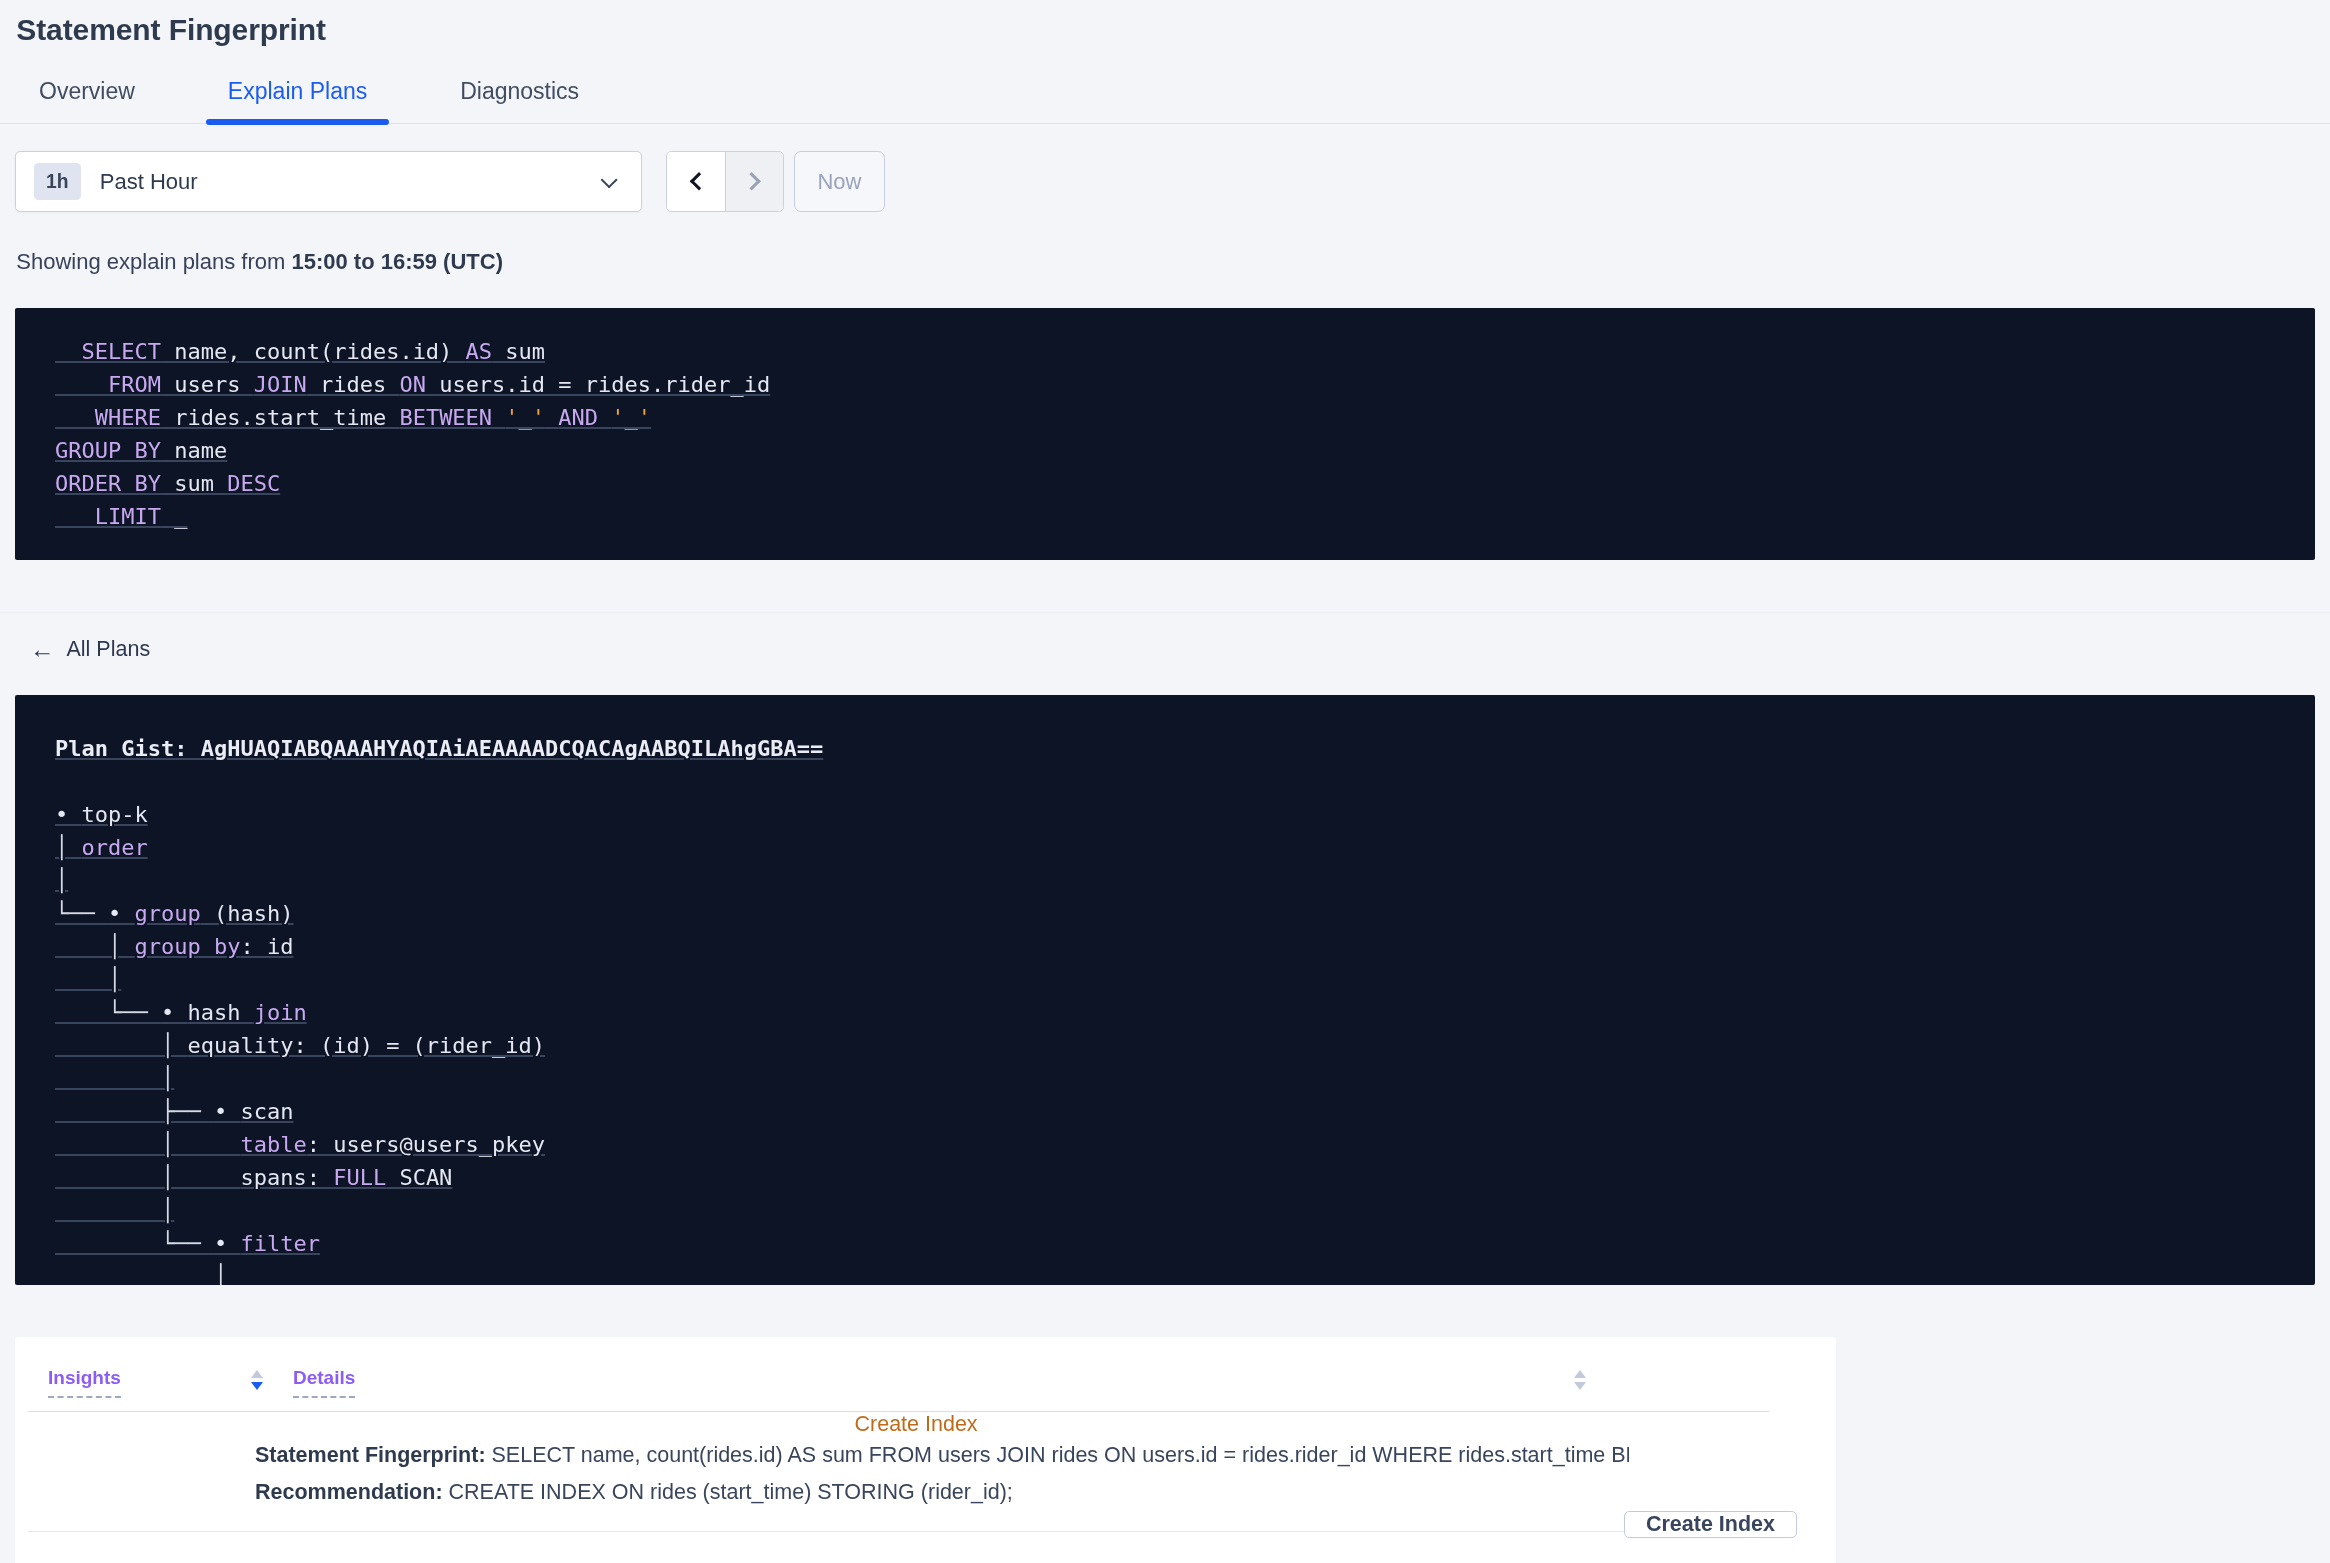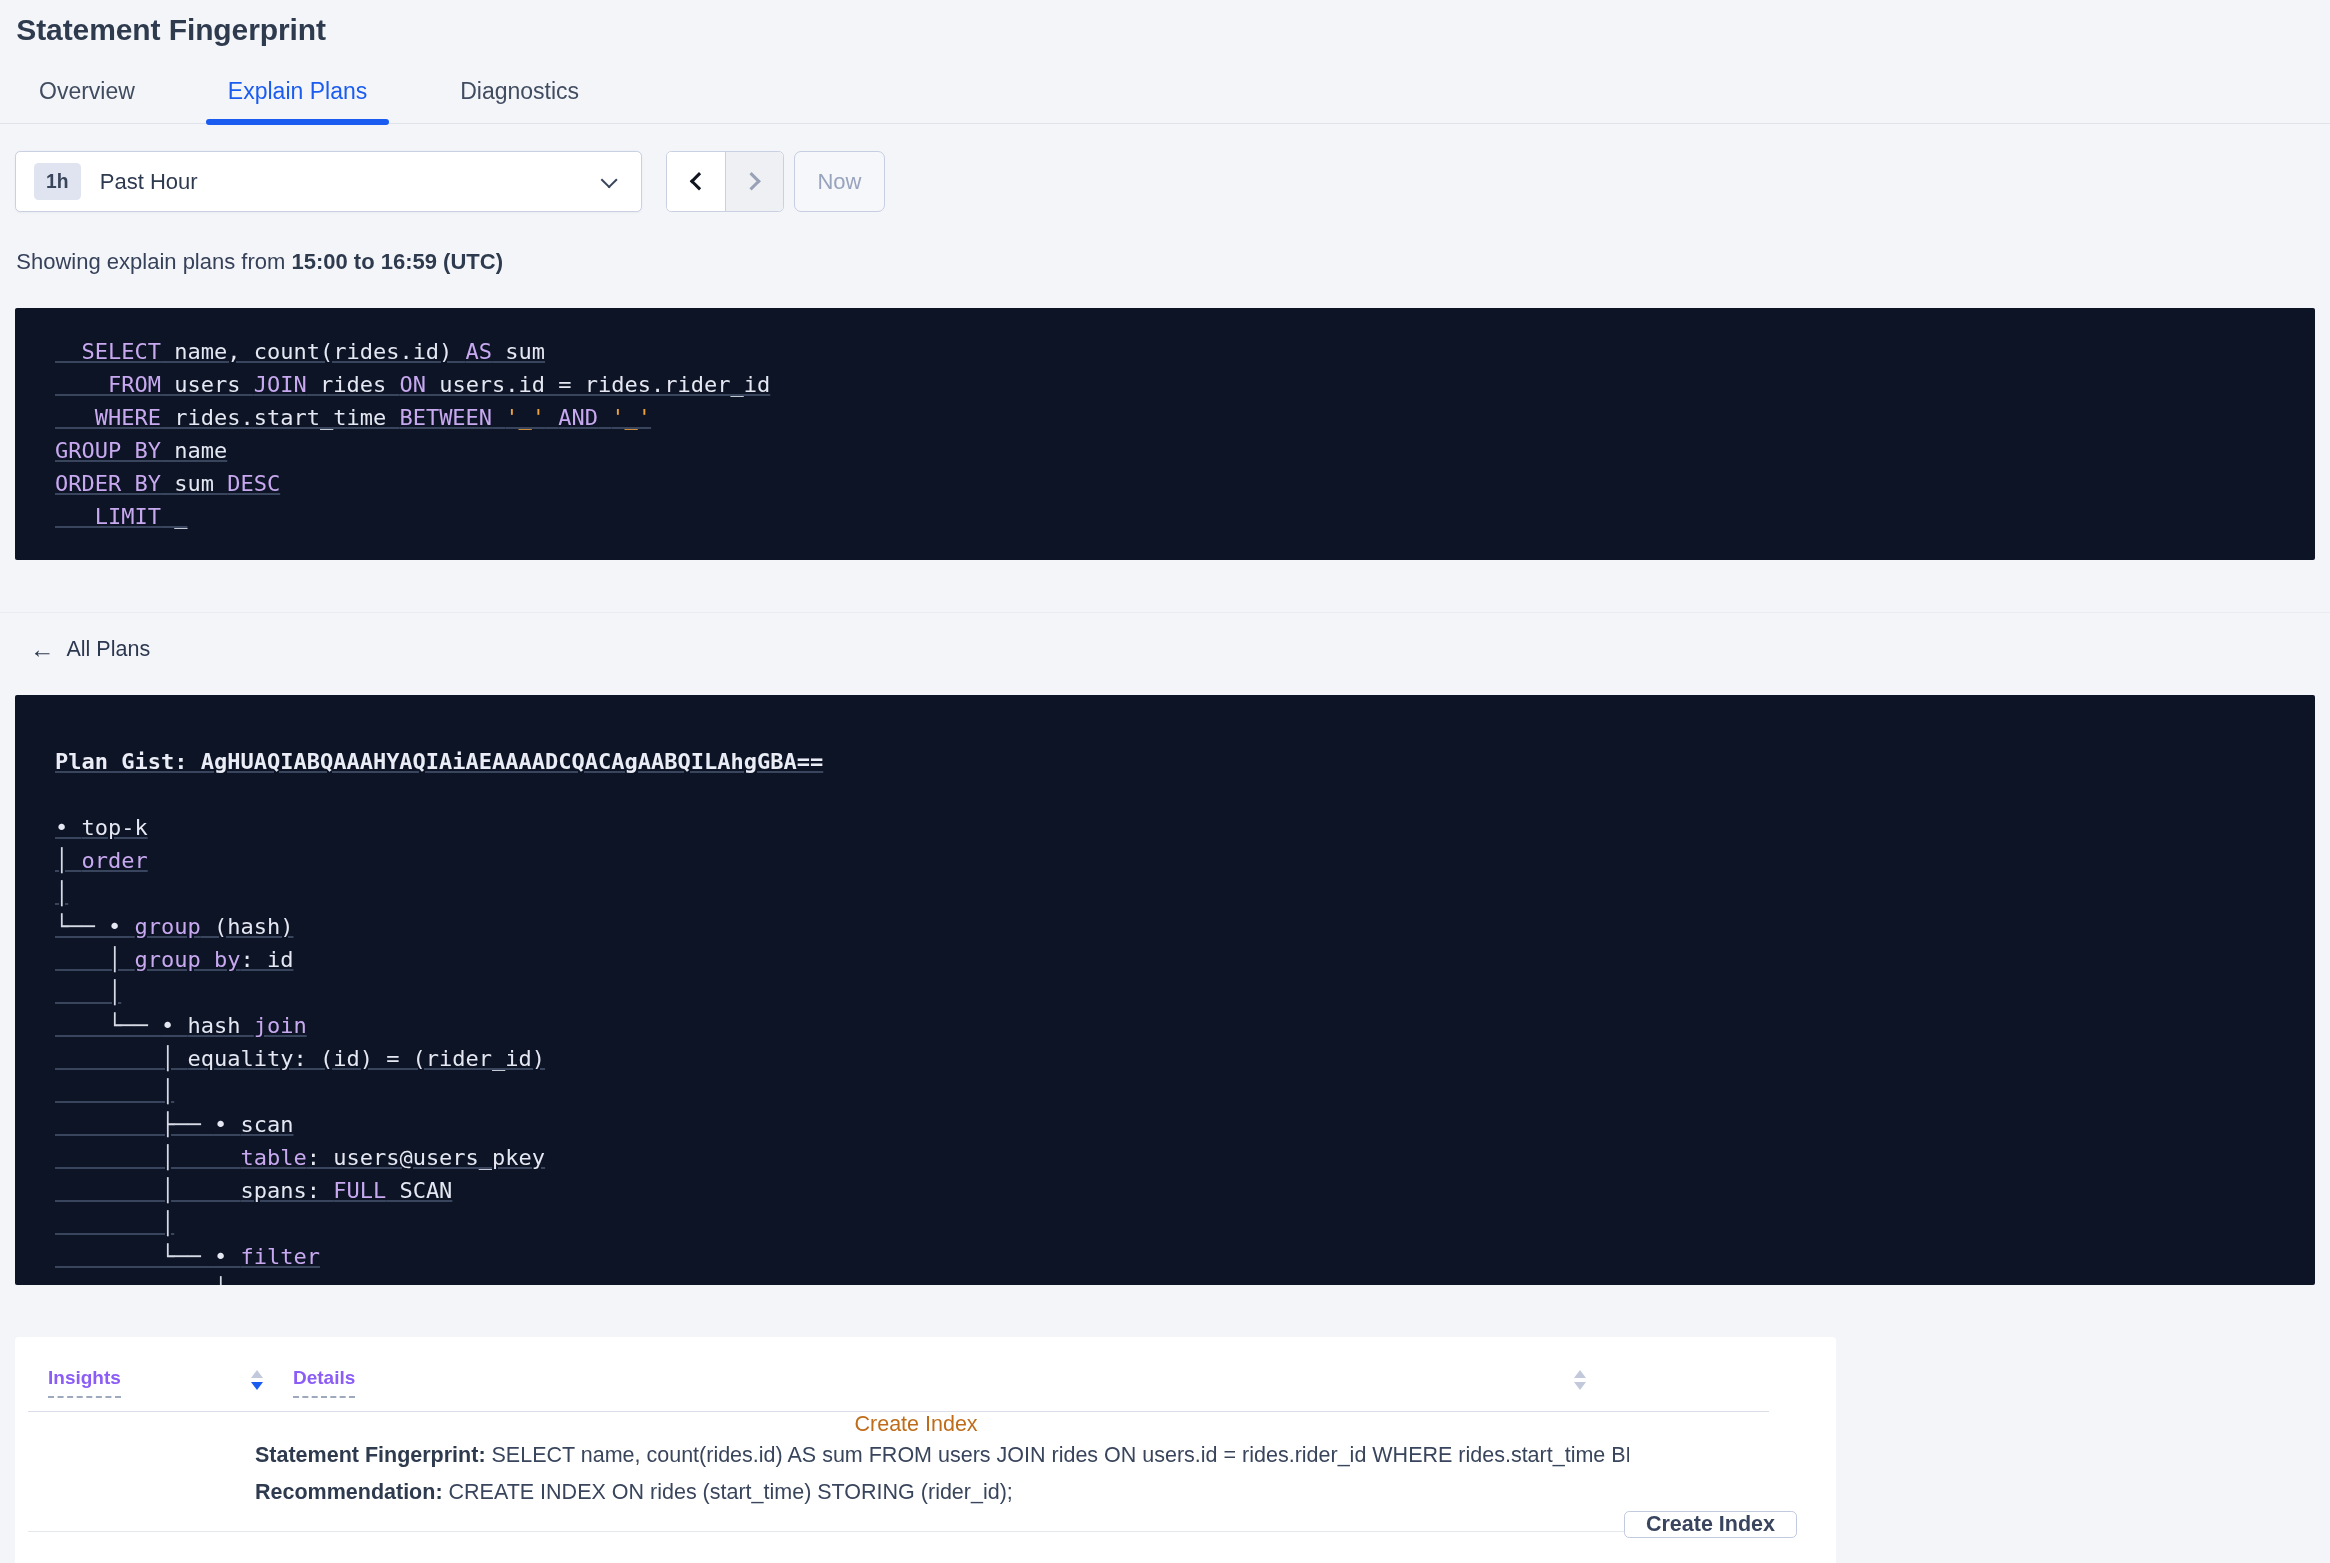--- a/index.html
+++ b/index.html
@@ -107,21 +107,21 @@
   
   .code-card {
     margin:33px 15px 0 15px;
     background:#0d1426;
     border-radius:2px;
     padding:27px 30px 0 40px;
     overflow:hidden;
     text-decoration:underline;
   }
   .sql-card { height:252px; }
-  .gist-card { padding-top:50px; height:590px; }
+  .gist-card { padding-top:37px; height:590px; }
   .code-line {
     font-family:"DejaVu Sans Mono","Liberation Mono",monospace;
     font-size:22px; line-height:33px; min-height:33px;
     white-space:pre;
   }
   .seg-kw  { color:#c8a9f0; }
   .seg-id  { color:#e5e8f2; }
   .seg-lit { color:#f0a23e; }
   .seg-tr  { color:#d6dae4; }
   .seg-bl  { color:#e5e8f2; }

